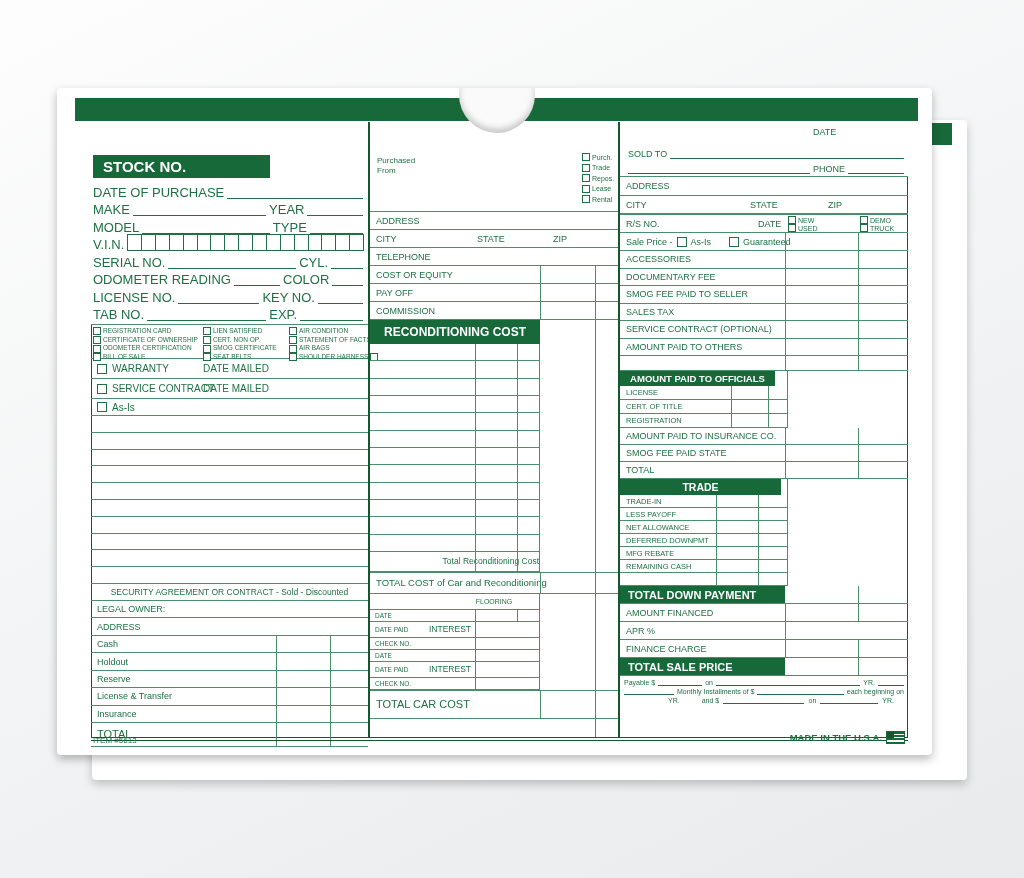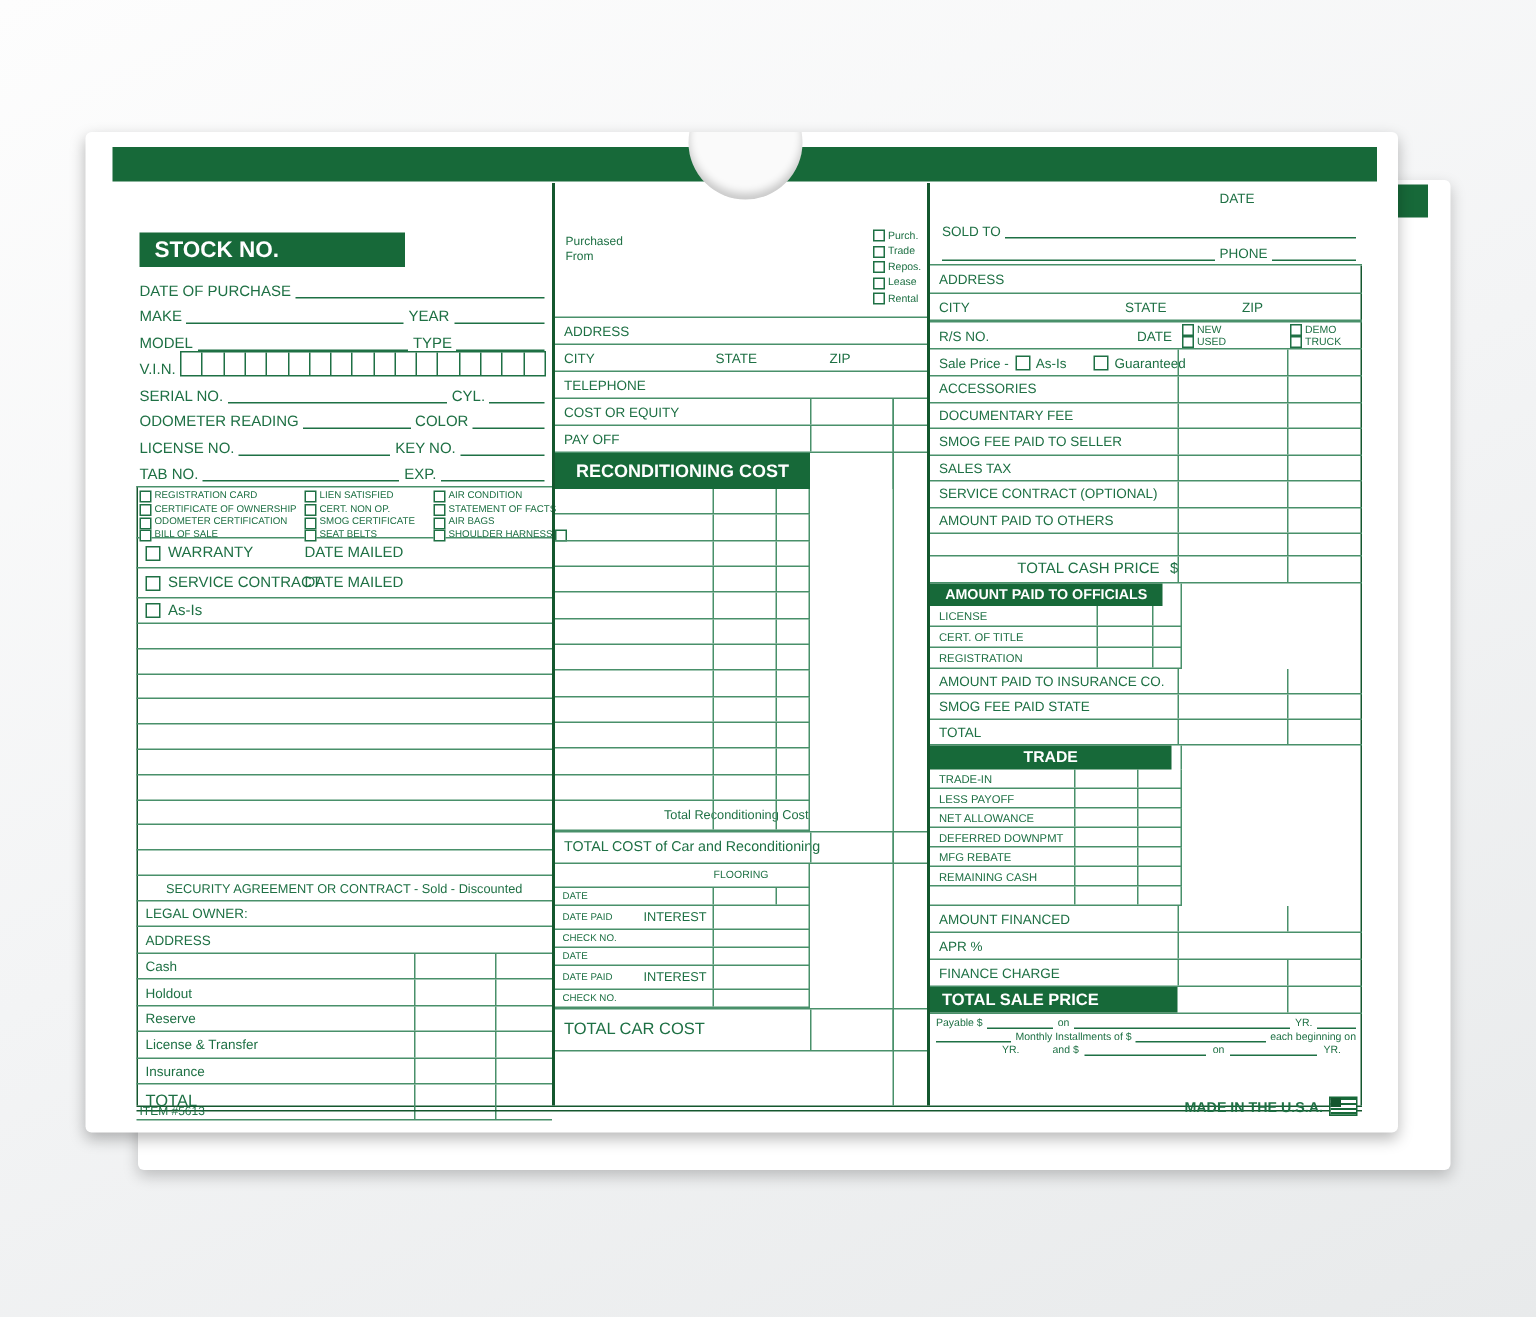--- a/index.html
+++ b/index.html
@@ -27,21 +27,21 @@
   #col-mid{left:277px;width:252px;border-left:2px solid var(--dk);border-right:2px solid var(--dk);}
   #col-right{left:529px;width:288px;}
   .vline{position:absolute;width:0;border-left:1.5px solid var(--dk);}
   .thinv{position:absolute;width:0;border-left:1px solid var(--ln);}
   .r{position:relative;display:flex;align-items:center;box-sizing:border-box;
      border-bottom:1px solid var(--ln);padding-left:6px;}
   .cl{position:absolute;top:0;bottom:0;width:0;border-left:1px solid var(--ln);}
   .bar{background:var(--bar);color:#fff;font-weight:bold;}
   .cb{display:inline-block;width:6px;height:6px;border:1px solid var(--tx);background:#fff;flex:none;}
   .u{display:inline-block;border-bottom:1px solid var(--tx);height:10px;}
-  .fl{display:flex;align-items:flex-end;height:17.5px;font-size:10px;padding-bottom:2px;box-sizing:border-box;white-space:nowrap;}
+  .fl{display:flex;align-items:flex-end;height:17.5px;font-size:13px;padding-bottom:2px;box-sizing:border-box;white-space:nowrap;}
   .fl .u{margin:0 3px 1px 3px;}
   .tiny{font-size:6.5px;line-height:8.7px;white-space:nowrap;}
   .cbi{display:flex;align-items:center;gap:2px;}
   .rl{height:15.8px;border-bottom:1px solid var(--ln);}
   .comb{display:flex;flex:1;height:15px;border:1px solid var(--tx);margin:0 2px 1px 3px;}
   .comb i{flex:1;border-right:1px solid var(--tx);}
   .comb i:last-child{border-right:none;}
   .mrow{position:relative;width:170px;border-right:1px solid var(--ln);border-bottom:1px solid var(--ln);box-sizing:border-box;justify-content:flex-end;}
   .frow{position:relative;width:170px;border-right:1px solid var(--ln);border-bottom:1px solid var(--ln);
         box-sizing:border-box;display:flex;align-items:center;padding-left:5px;font-size:6.5px;}
@@ -297,20 +297,25 @@
       <div class="r" style="height:18px">
         <span>COST OR EQUITY</span>
         <i class="cl" style="left:170px"></i>
           <i class="cl" style="left:225px"></i>
       </div>
       <div class="r" style="height:18px">
         <span>PAY OFF</span>
         <i class="cl" style="left:170px"></i>
           <i class="cl" style="left:225px"></i>
       </div>
+      <div class="r" style="height:18px">
+        <span>COMMISSION</span>
+        <i class="cl" style="left:170px"></i>
+          <i class="cl" style="left:225px"></i>
+      </div>
 
       <div style="position:relative;height:24px">
         <div class="bar" style="width:170px;height:24px;line-height:24px;text-align:center;font-size:12px">RECONDITIONING COST</div>
         <i class="cl" style="left:225px"></i>
       </div>
 
       <div class="mrow" style="height:17.33px">
           <i class="cl" style="left:105px"></i>
           <i class="cl" style="left:147px"></i>
         </div>
@@ -493,26 +498,20 @@
       </div>
       <div class="r" style="height:17.5px">
         <span>AMOUNT PAID TO OTHERS</span>
         <i class="cl" style="left:165px"></i>
           <i class="cl" style="left:238px"></i>
       </div>
       <div class="r" style="height:15px">
         <i class="cl" style="left:165px"></i>
           <i class="cl" style="left:238px"></i>
       </div>
-      <div class="r" style="height:18px;padding-left:0">
-        <span style="width:153px;text-align:right;font-size:10px">TOTAL CASH PRICE</span>
-        <span style="margin-left:7px;font-size:10px">$</span>
-        <i class="cl" style="left:165px"></i>
-          <i class="cl" style="left:238px"></i>
-      </div>
 
       <div style="position:relative;height:15px;width:168px;border-right:1px solid var(--ln);box-sizing:border-box">
         <div class="bar" style="width:155px;height:15px;line-height:15px;text-align:center;font-size:9.5px">AMOUNT PAID TO OFFICIALS</div>
       </div>
       <div class="srow" style="height:14px">
         <span>LICENSE</span>
         <i class="cl" style="left:111px"></i>
           <i class="cl" style="left:148px"></i>
       </div>
       <div class="srow" style="height:14px">
@@ -573,20 +572,24 @@
       <div class="srow" style="height:13px">
         <span>REMAINING CASH</span>
         <i class="cl" style="left:96px"></i>
           <i class="cl" style="left:138px"></i>
       </div>
       <div class="srow" style="height:13px">
         <i class="cl" style="left:96px"></i>
           <i class="cl" style="left:138px"></i>
       </div>
 
+      <div class="r" style="height:18px;padding-left:0">
+        <div class="bar" style="width:165px;height:100%;display:flex;align-items:center;padding-left:8px;font-size:11px;box-sizing:border-box">TOTAL DOWN PAYMENT</div>
+        <i class="cl" style="left:238px"></i>
+      </div>
       <div class="r" style="height:18px">
         <span>AMOUNT FINANCED</span>
         <i class="cl" style="left:165px"></i>
           <i class="cl" style="left:238px"></i>
       </div>
       <div class="r" style="height:18px">
         <span>APR %</span>
         <i class="cl" style="left:165px"></i>
       </div>
       <div class="r" style="height:18px">

